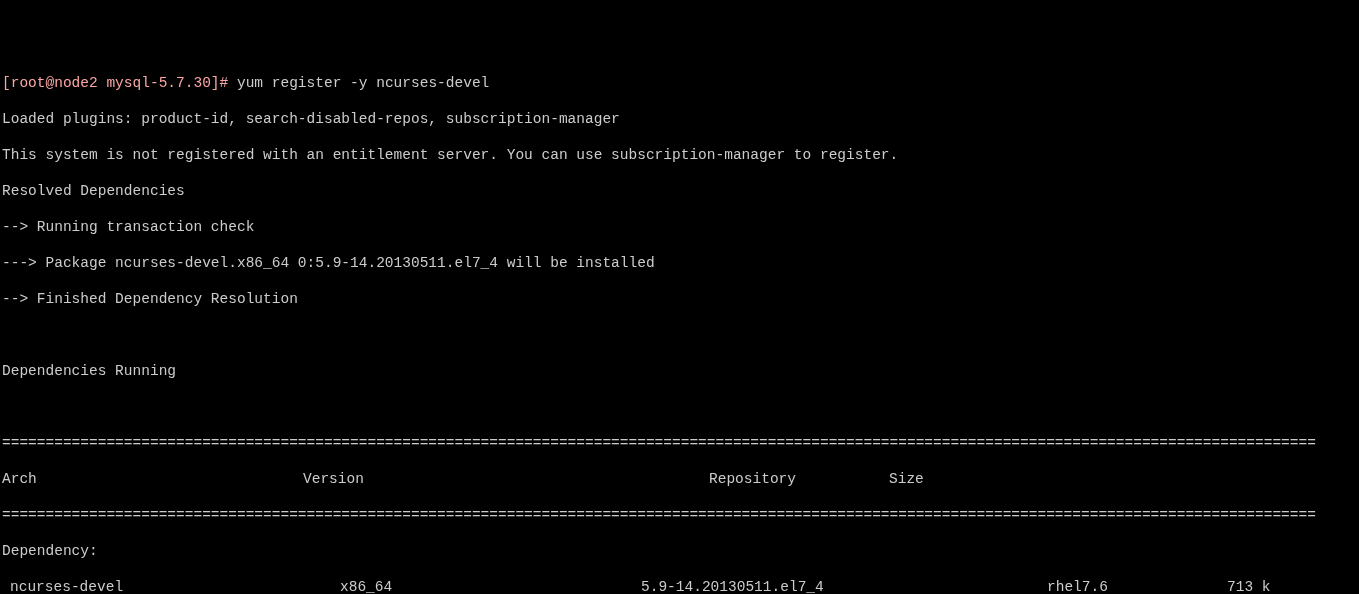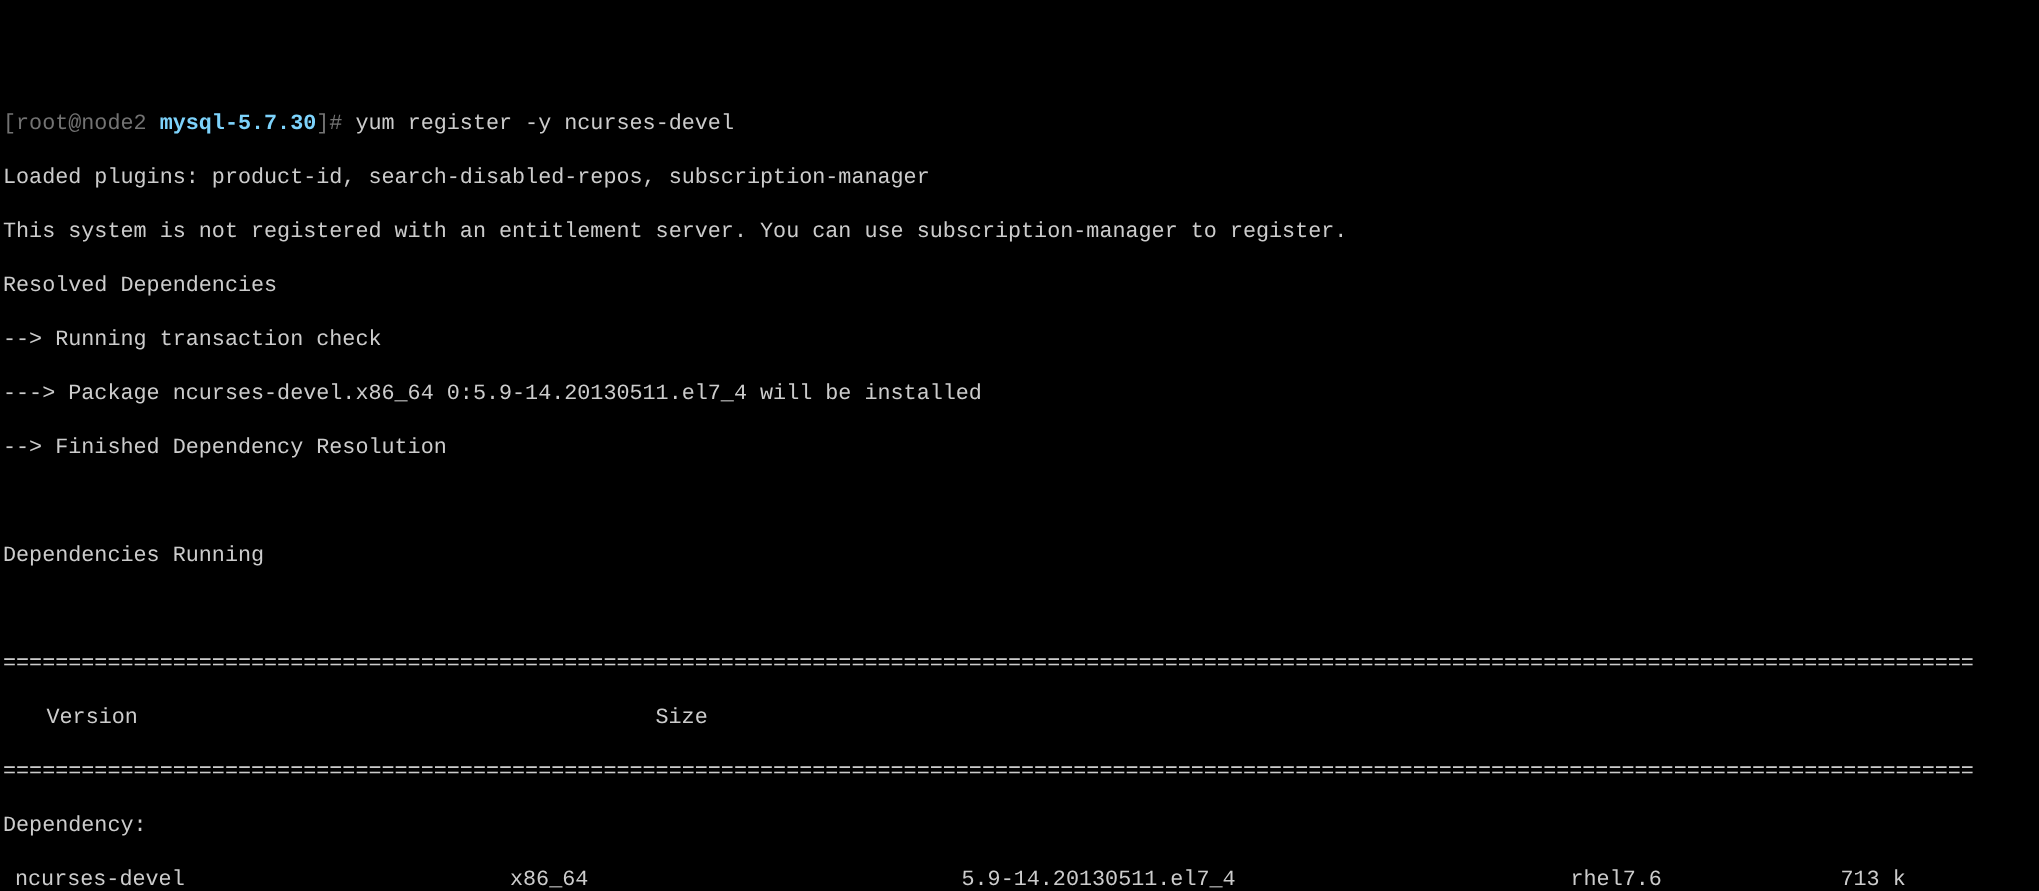--- a/index.html
+++ b/index.html
@@ -8,22 +8,22 @@
       color: #ccc;
       font-family: 'Courier New', Consolas, monospace;
       font-size: 14.5px;
       line-height: 18px;
       padding: 2px;
       white-space: pre;
       overflow-x: hidden;
       width: 1359px;
       height: 594px;
     }
-    .prompt-user { color: #737373; }
-    .prompt-path { color: #7dd3fc; font-weight: bold; }
+    .prompt-user { color: #fca5a5; }
+    .prompt-path { color: #fca5a5; }
     .terminal-line { white-space: pre; }
     .table-row { display: flex; }
     .col-package { width: 338px; padding-left: 8px; }
     .col-arch { width: 272px; }
     .col-version { width: 406px; margin-left: 29px; }
     .col-repo { width: 180px; }
     .col-size { flex: 1; text-align: left; padding-right: 16px; }
     .hdr .col-package { padding-left: 8px; }
     .hr-line {
       white-space: nowrap;
@@ -41,21 +41,23 @@
 <div class="terminal-line">This system is not registered with an entitlement server. You can use subscription-manager to register.</div>
 <div class="terminal-line">Resolved Dependencies</div>
 <div class="terminal-line">--&gt; Running transaction check</div>
 <div class="terminal-line">---&gt; Package ncurses-devel.x86_64 0:5.9-14.20130511.el7_4 will be installed</div>
 <div class="terminal-line">--&gt; Finished Dependency Resolution</div>
 <div class="terminal-line"> </div>
 <div class="terminal-line">Dependencies Running</div>
 <div class="terminal-line"> </div>
 <div class="hr-line">=======================================================================================================================================================</div>
 <div class="table-row hdr">
+  <div class="col-arch">Arch</div>
   <div class="col-version">Version</div>
+  <div class="col-repo">Repository</div>
   <div class="col-size">Size</div>
 </div>
 <div class="hr-line">=======================================================================================================================================================</div>
 <div class="terminal-line">Dependency:</div>
 <div class="table-row">
   <div class="col-package">ncurses-devel</div>
   <div class="col-arch">x86_64</div>
   <div class="col-version">5.9-14.20130511.el7_4</div>
   <div class="col-repo">rhel7.6</div>
   <div class="col-size">713 k</div>

